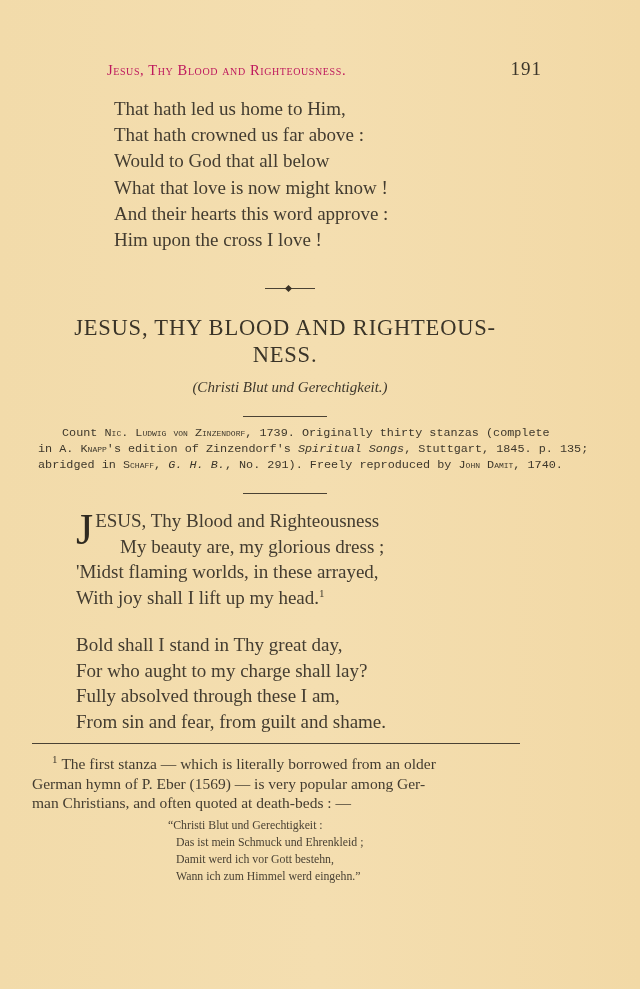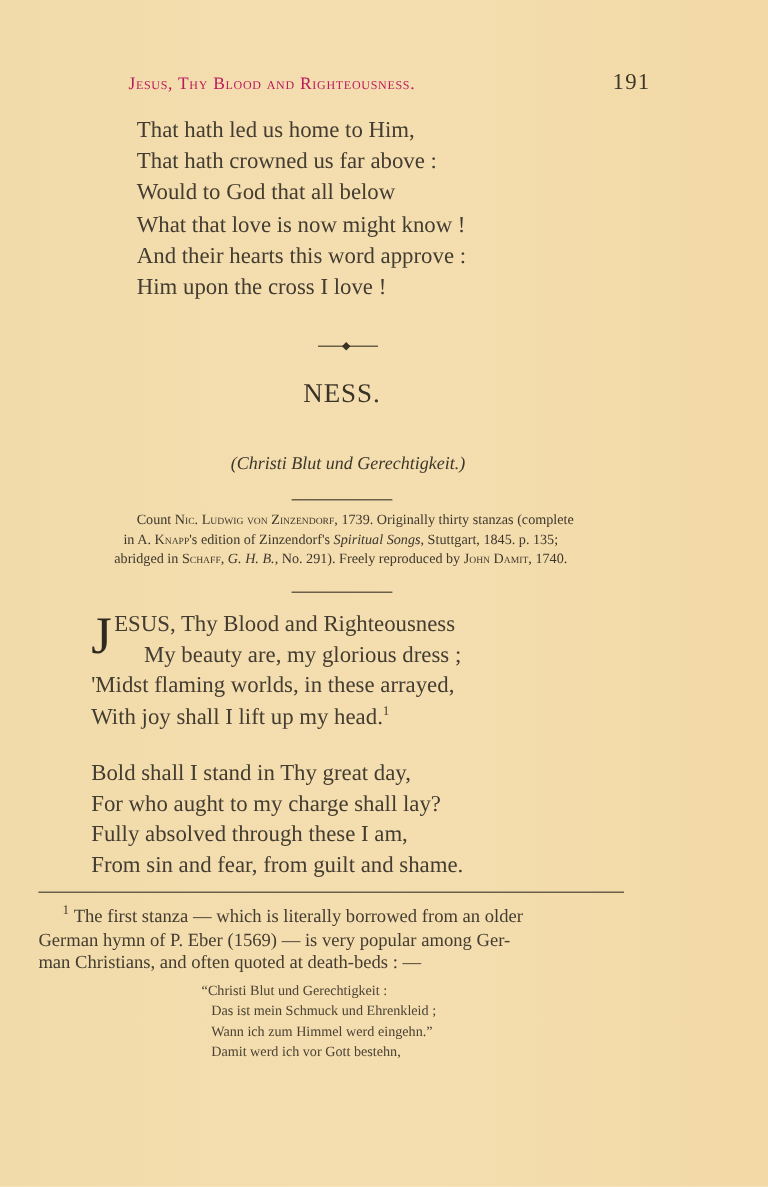--- a/index.html
+++ b/index.html
@@ -101,21 +101,21 @@
       left: 38px;
       top: 425px;
       width: 492px;
       font-size: 11.8px;
       line-height: 16px;
       color: #3d372b;
       text-align: justify;
     }
     .attribution .sc { font-variant: small-caps; }
     .attribution .it { font-style: italic; }
-    .attr-line { white-space: nowrap; display: flex; justify-content: center; }
+    .attr-line { white-space: nowrap; display: flex; justify-content: flex-start; font-family: Liberation Mono, monospace; }
     .attr-line.first { padding-left: 24px; }
 
     .stanza {
       left: 76px;
       font-size: 19px;
       line-height: 25.5px;
       color: #433c30;
     }
     .stanza-1 { top: 508px; }
     .stanza-2 { top: 632px; }
@@ -169,20 +169,21 @@
   <div class="verse-line">And their hearts this word approve :</div>
   <div class="verse-line">Him upon the cross I love !</div>
 </div>
 
 <div class="abs ornament">
   <div class="line"></div>
   <div class="diamond"></div>
 </div>
 
 <div class="abs hymn-title">
+  <div>JESUS, THY BLOOD AND RIGHTEOUS-</div>
   <div>NESS.</div>
 </div>
 <div class="abs hymn-subtitle">(Christi Blut und Gerechtigkeit.)</div>
 
 <div class="abs rule" style="left:243px; top:416px; width:84px;"></div>
 
 <div class="abs attribution">
   <div class="attr-line first">
     <span>
       <span>Count</span>
@@ -238,15 +239,15 @@
     <span>German hymn of P. Eber (1569) — is very popular among Ger-</span>
   </div>
   <div class="fn-line">
     <span>man Christians, and often quoted at death-beds : —</span>
   </div>
 </div>
 
 <div class="abs quote-block">
   <div class="quote-line">“Christi Blut und Gerechtigkeit :</div>
   <div class="quote-line cont">Das ist mein Schmuck und Ehrenkleid ;</div>
+  <div class="quote-line cont">Damit werd ich vor Gott bestehn,</div>
   <div class="quote-line cont">Wann ich zum Himmel werd eingehn.”</div>
-  <div class="quote-line cont">Damit werd ich vor Gott bestehn,</div>
 </div>
 
 </body></html>

